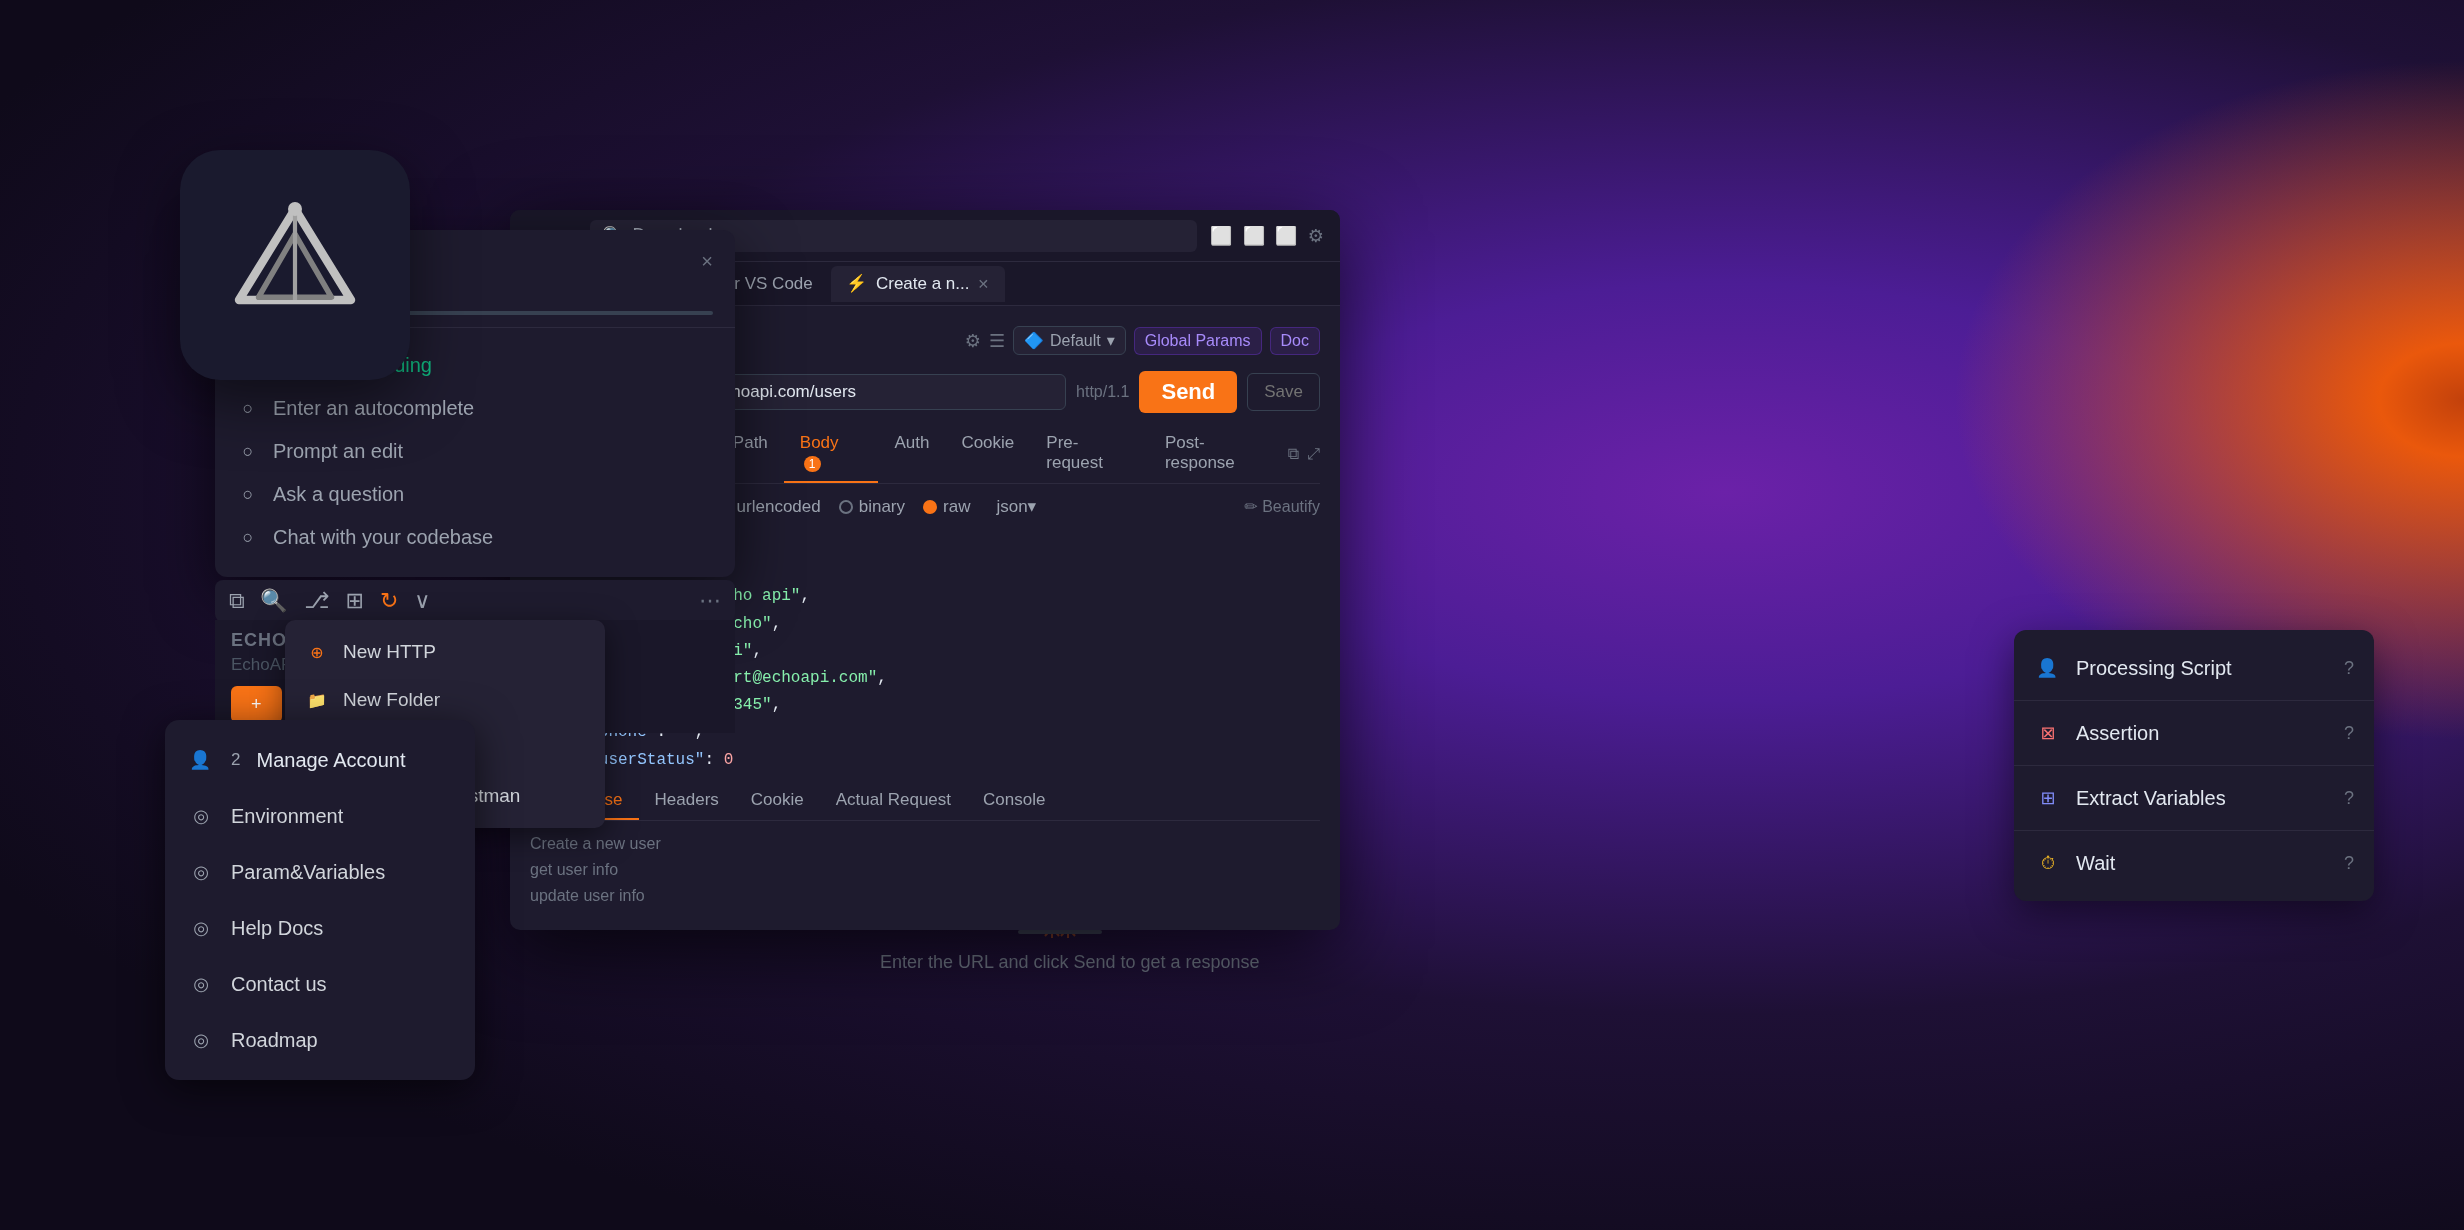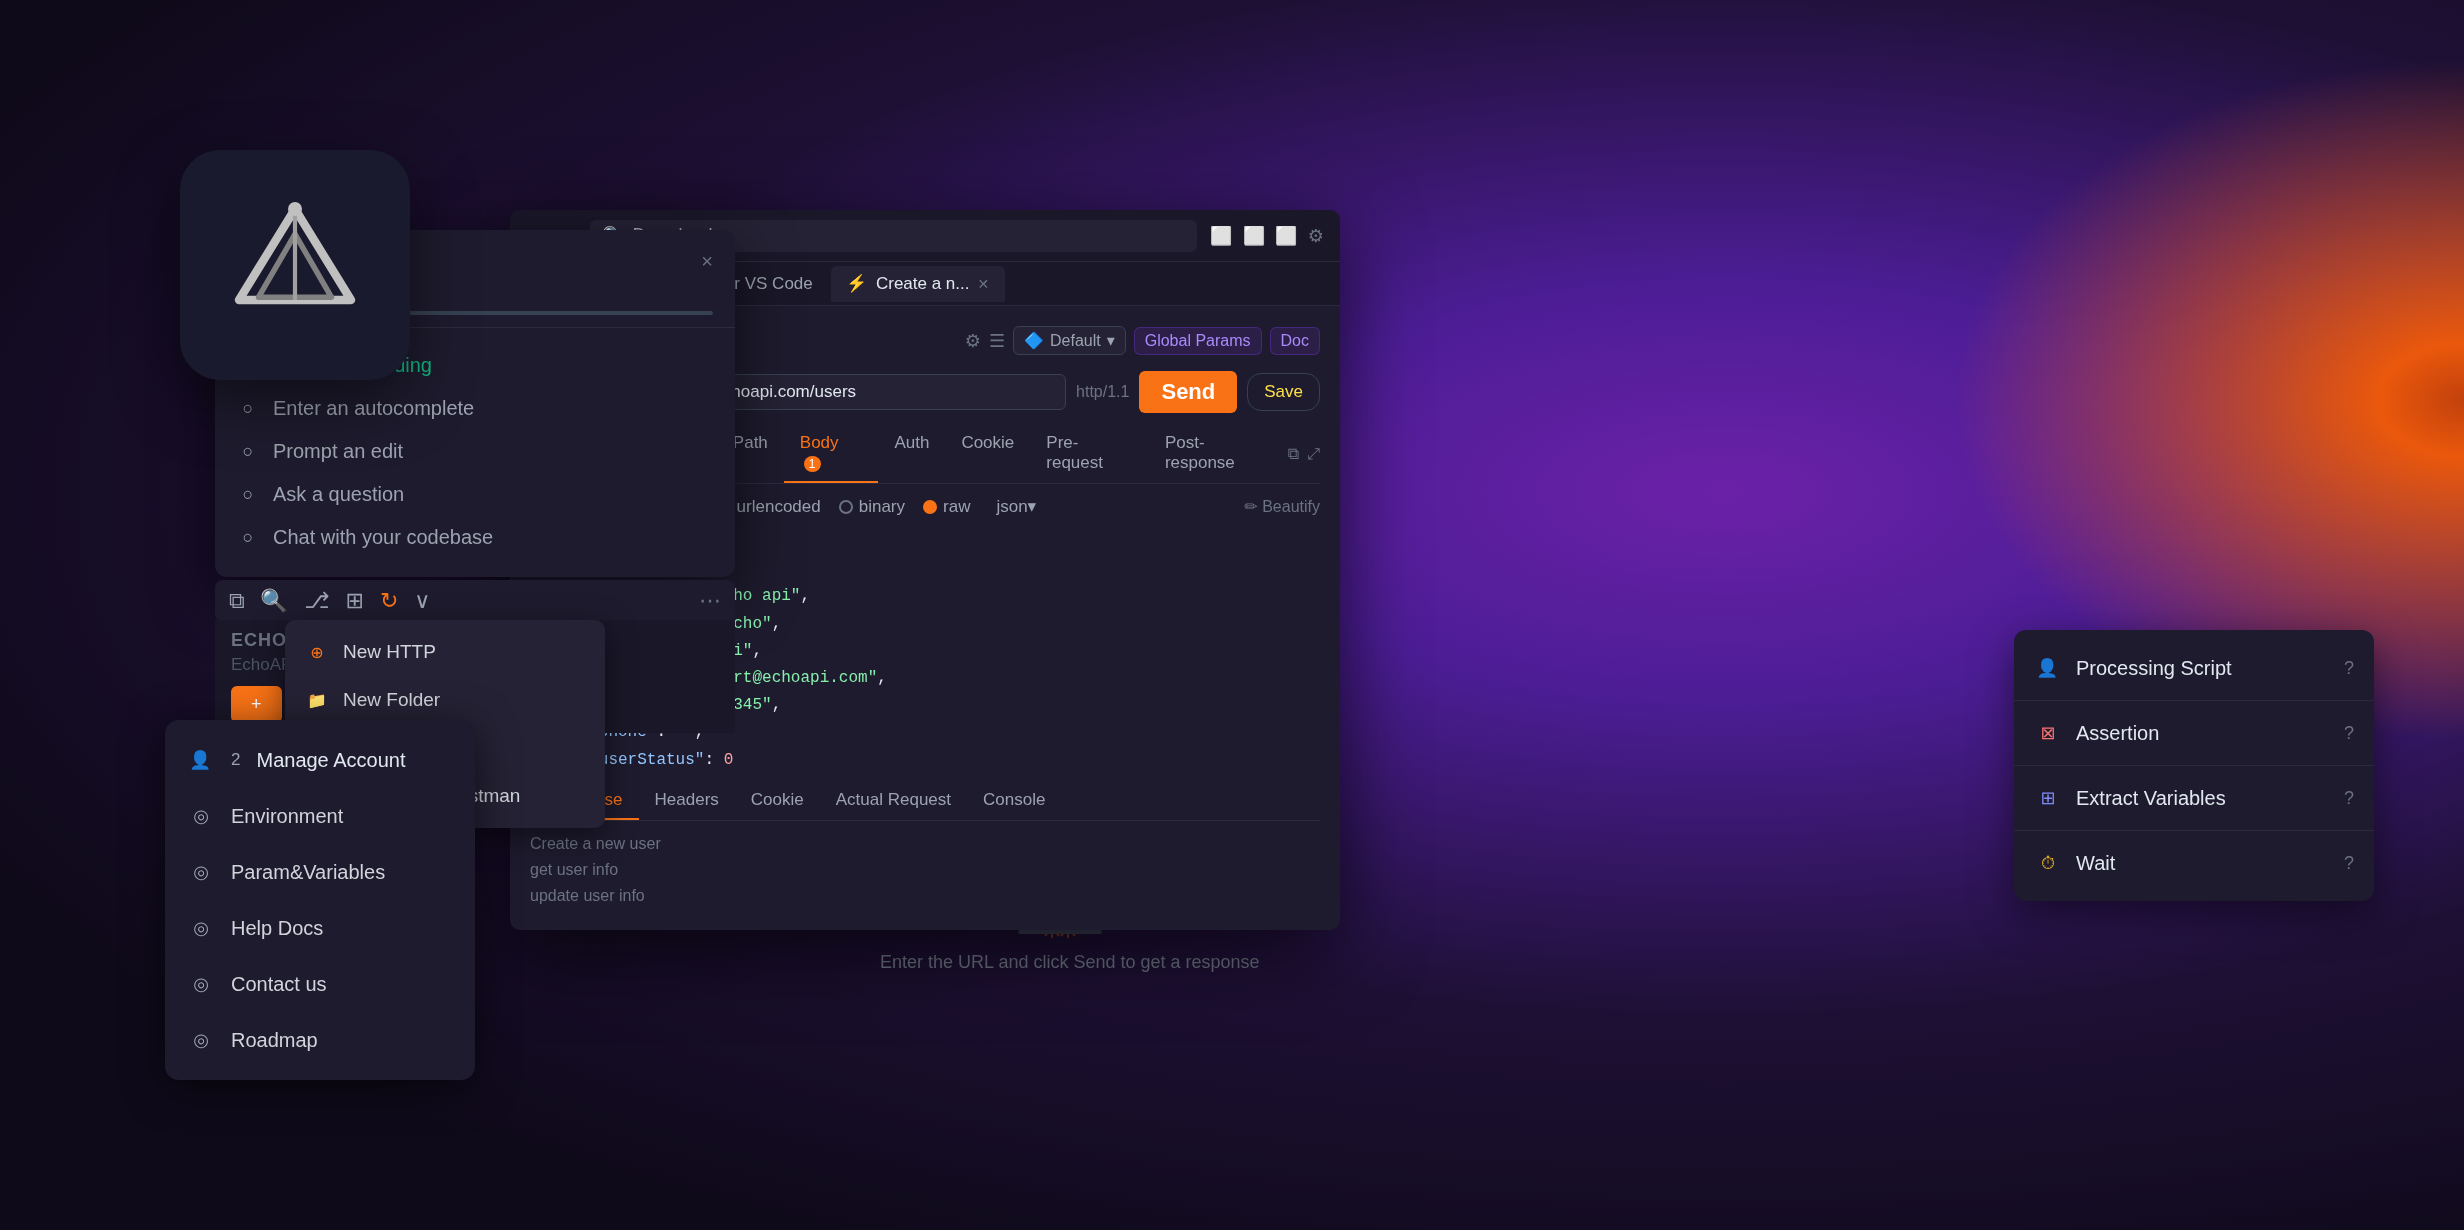--- a/index.html
+++ b/index.html
@@ -393,23 +393,23 @@
       color: white;
       border: none;
       border-radius: 6px;
       padding: 8px 22px;
       font-size: 22px;
       font-weight: 600;
       cursor: pointer;
     }
     .btn-save {
       background: transparent;
-      color: #fde047;
+      color: #737373;
       border: 1px solid #374151;
-      border-radius: 14px;
+      border-radius: 6px;
       padding: 8px 16px;
       font-size: 17px;
       cursor: pointer;
     }
     .request-tabs {
       display: flex;
       gap: 0;
       border-bottom: 1px solid #2d2a3e;
       margin-bottom: 12px;
     }

